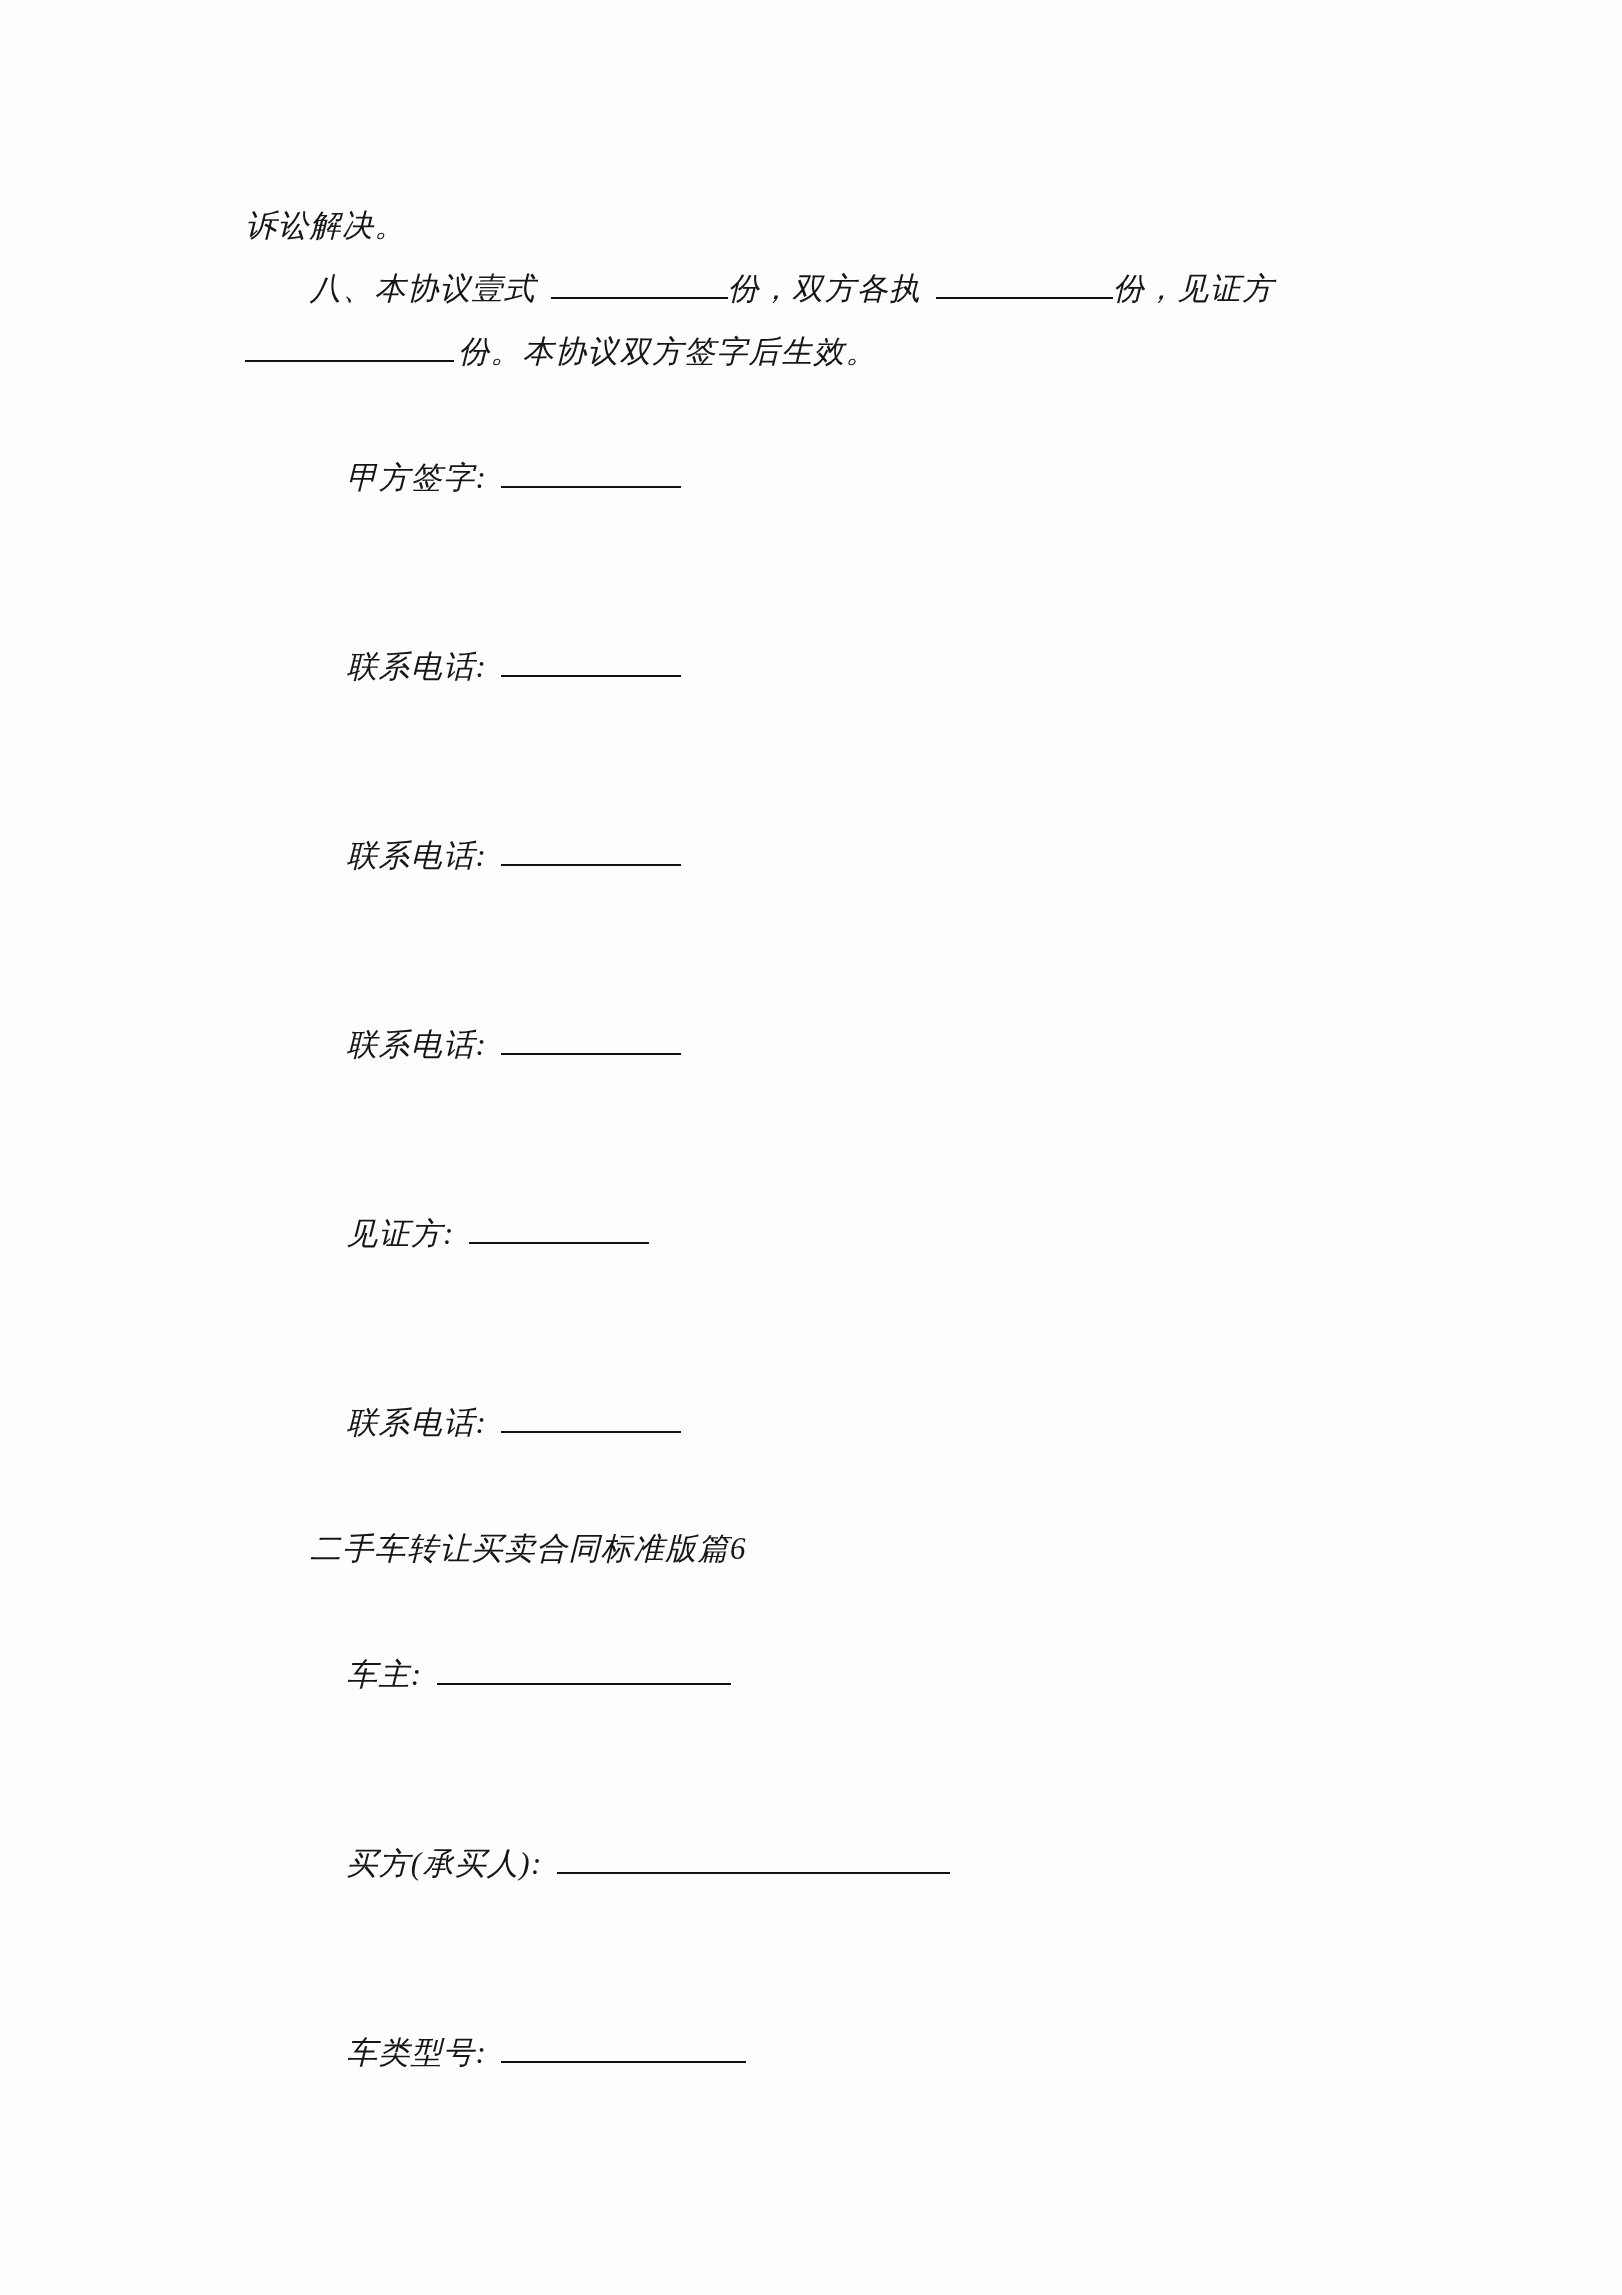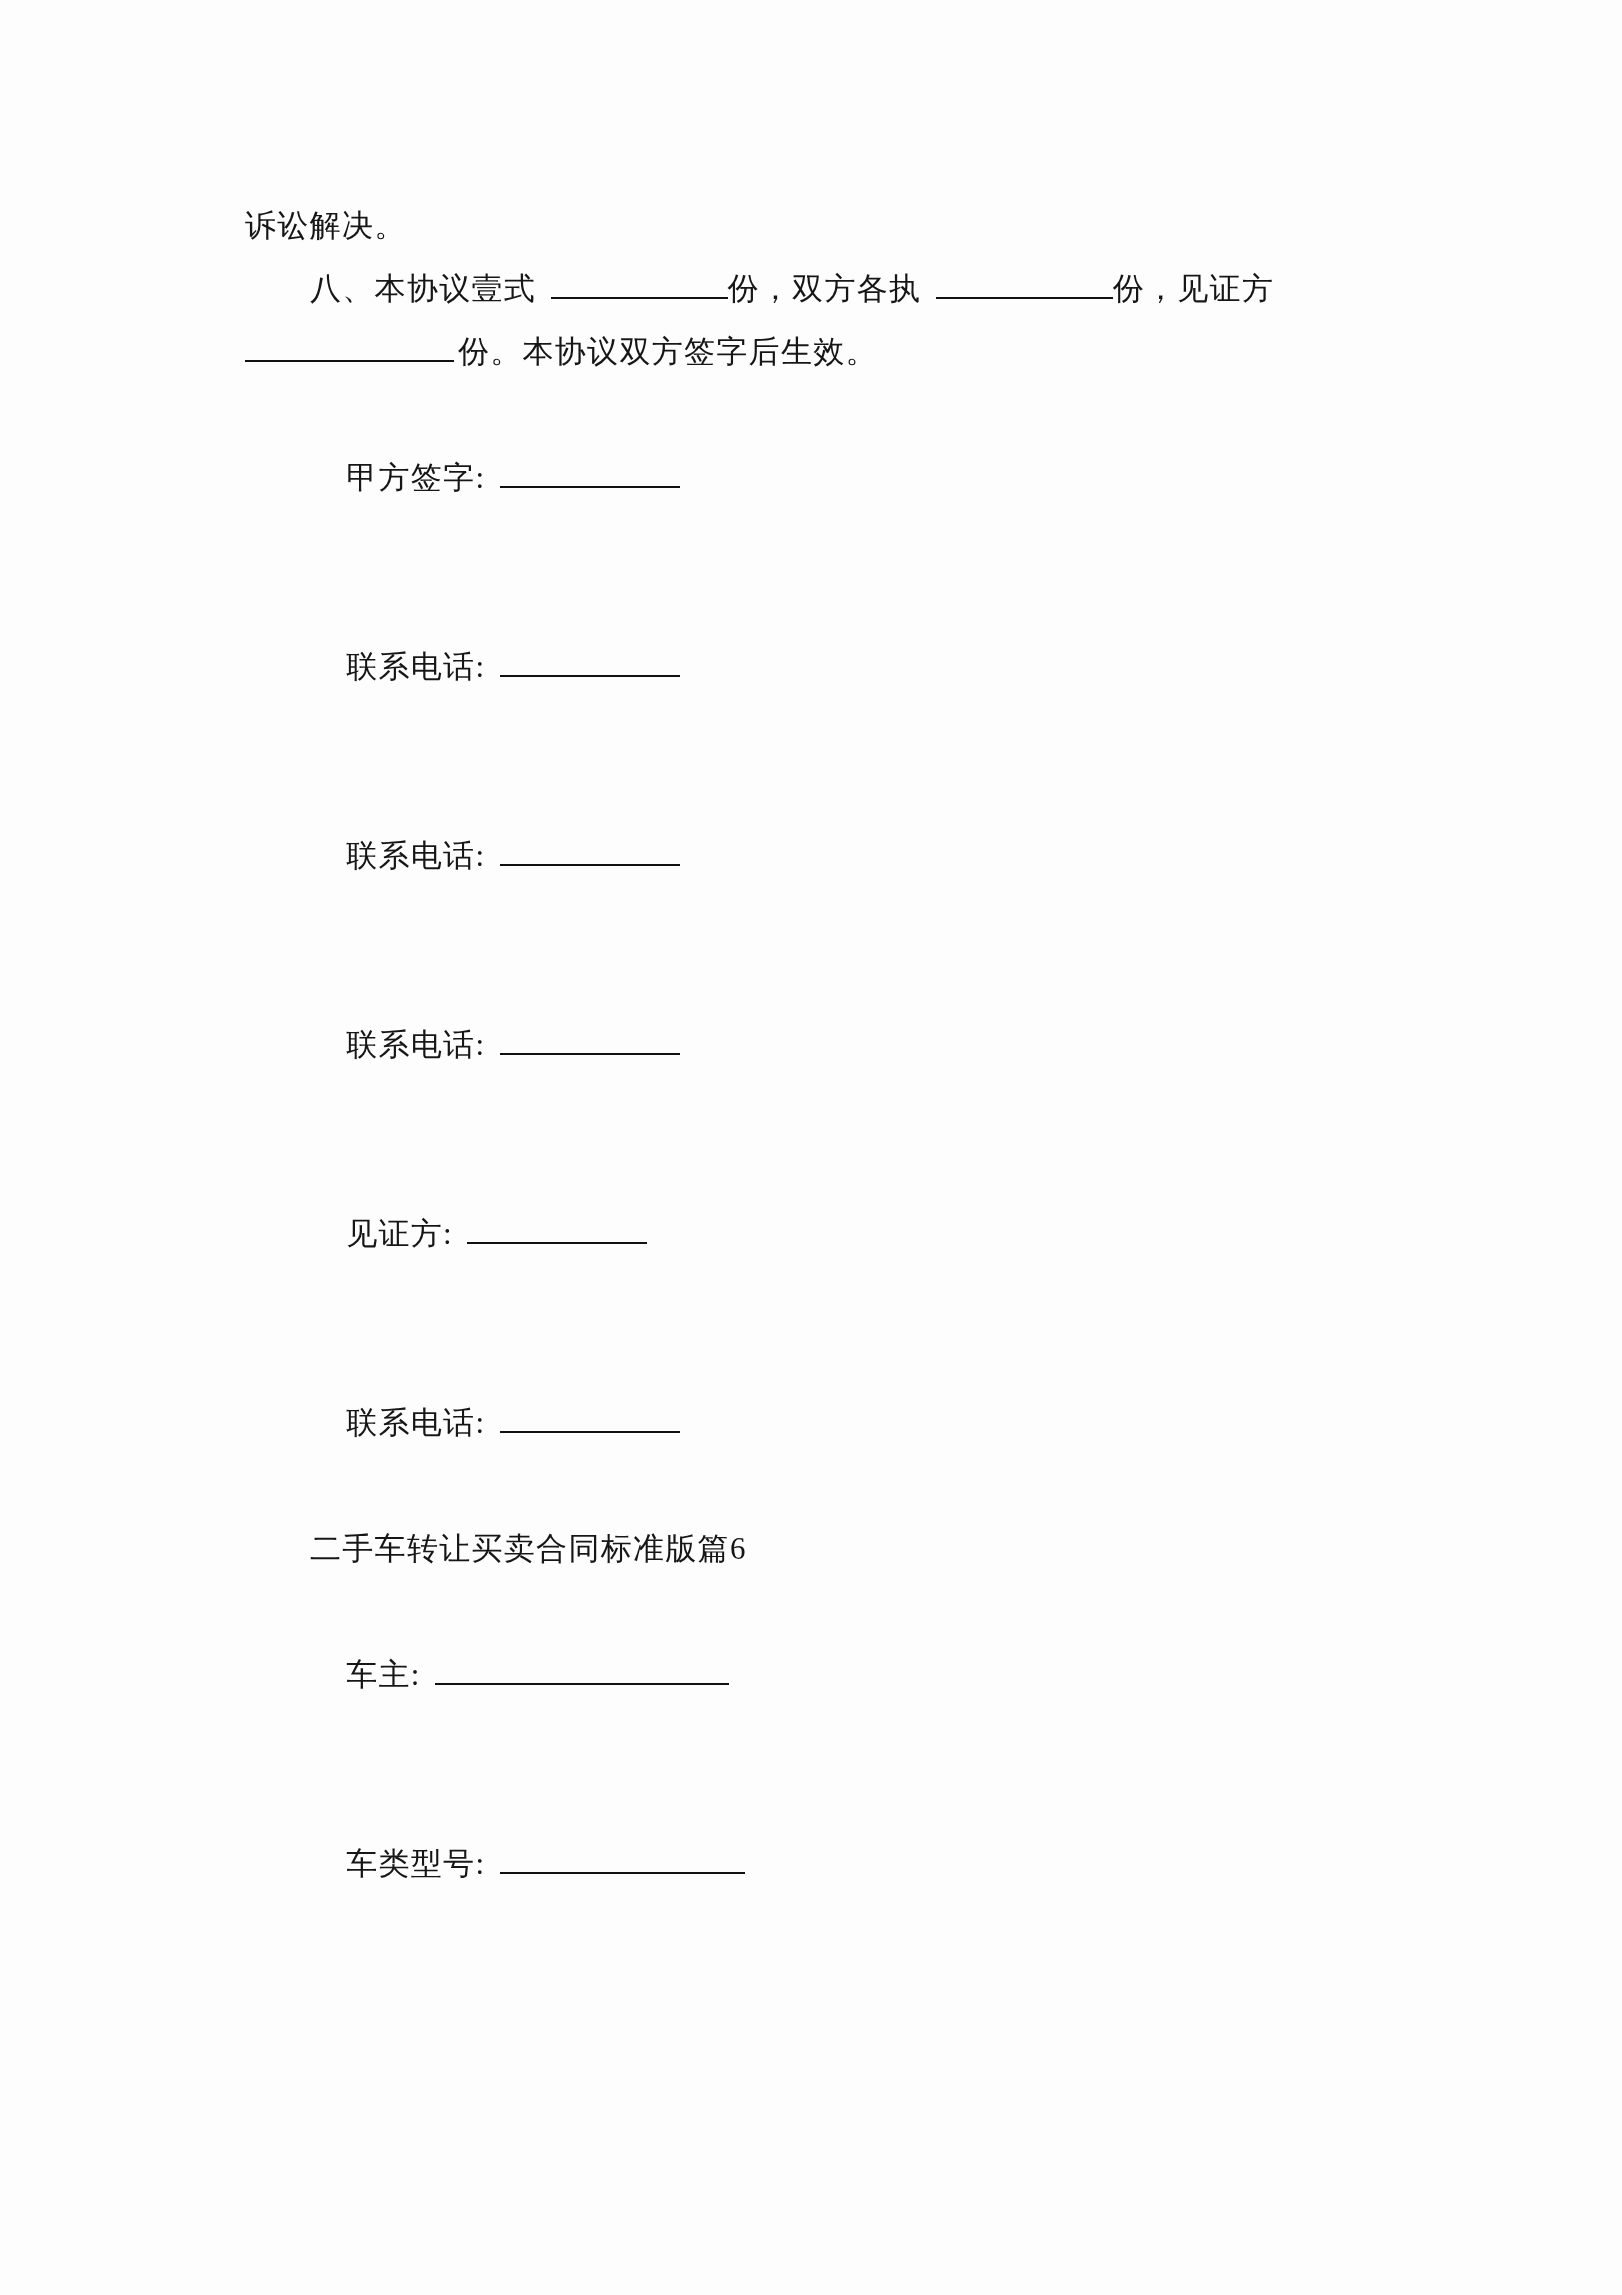--- a/index.html
+++ b/index.html
@@ -9,20 +9,21 @@
     font-family:"Liberation Serif","DejaVu Serif",serif;
     color:#161616;
     position:relative;
     overflow:hidden;
   }
   .page{
     position:absolute;top:0;left:0;
     width:1389px;height:2295px;
     box-sizing:border-box;
     padding:194px 236px 0 245px;
+    font-style:italic;
   }
   .line{
     margin:0;
     font-size:31px;
     line-height:63px;
     white-space:pre;
     letter-spacing:1.3px;
   }
   .indent{padding-left:65px;}
   .blank{
@@ -86,20 +87,23 @@
   <p class="line indent">
     <span>联系电话:</span><span class="blank bw275"></span>
   </p>
 
 
   <p class="line indent">二手车转让买卖合同标准版篇6</p>
 
   <p class="line indent">
     <span>车主:</span><span class="blank bw450"></span>
   </p>
+  <p class="line indent">
+    <span>买方(承买人):</span><span class="blank bw600"></span>
+  </p>
 
 
 
   <p class="line indent">
     <span>车类型号:</span><span class="blank bw375"></span>
   </p>
 
 </div>
 
 

